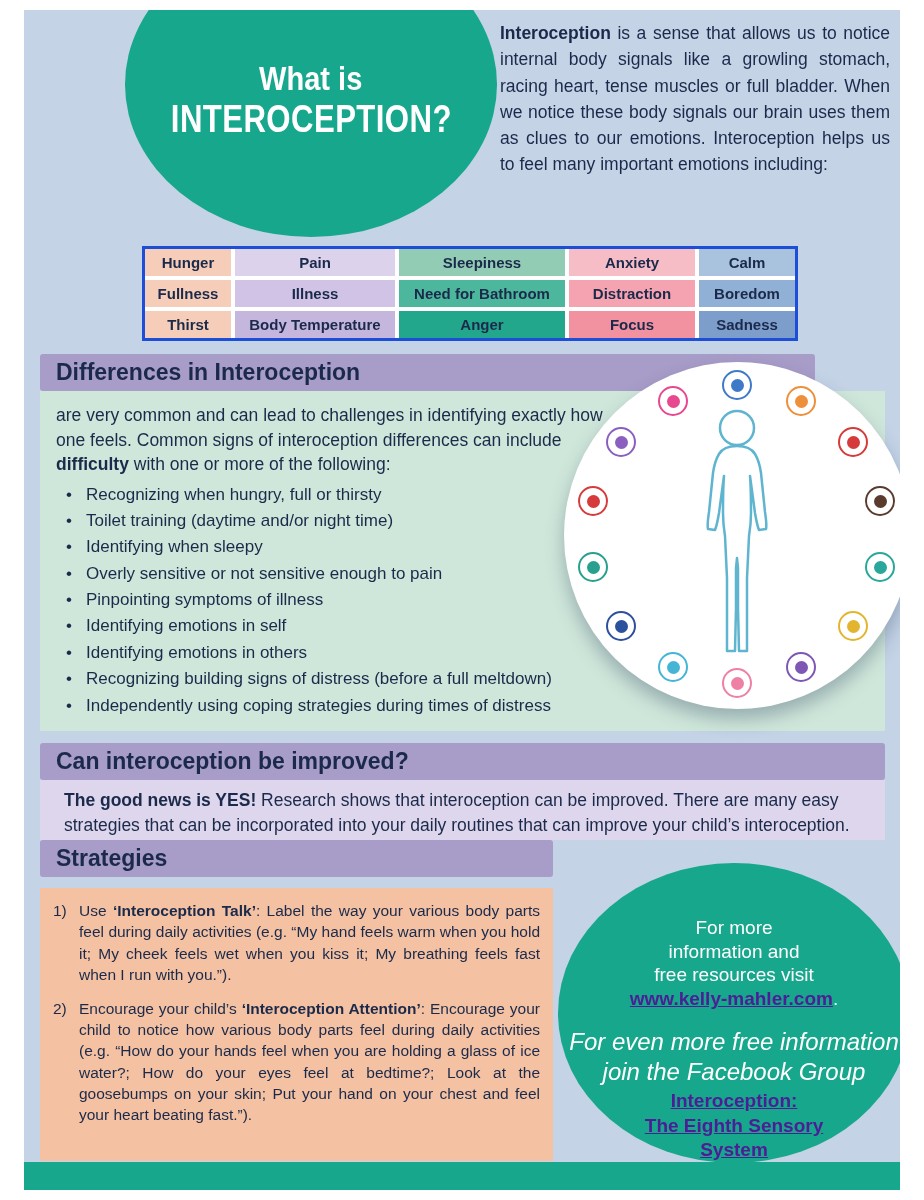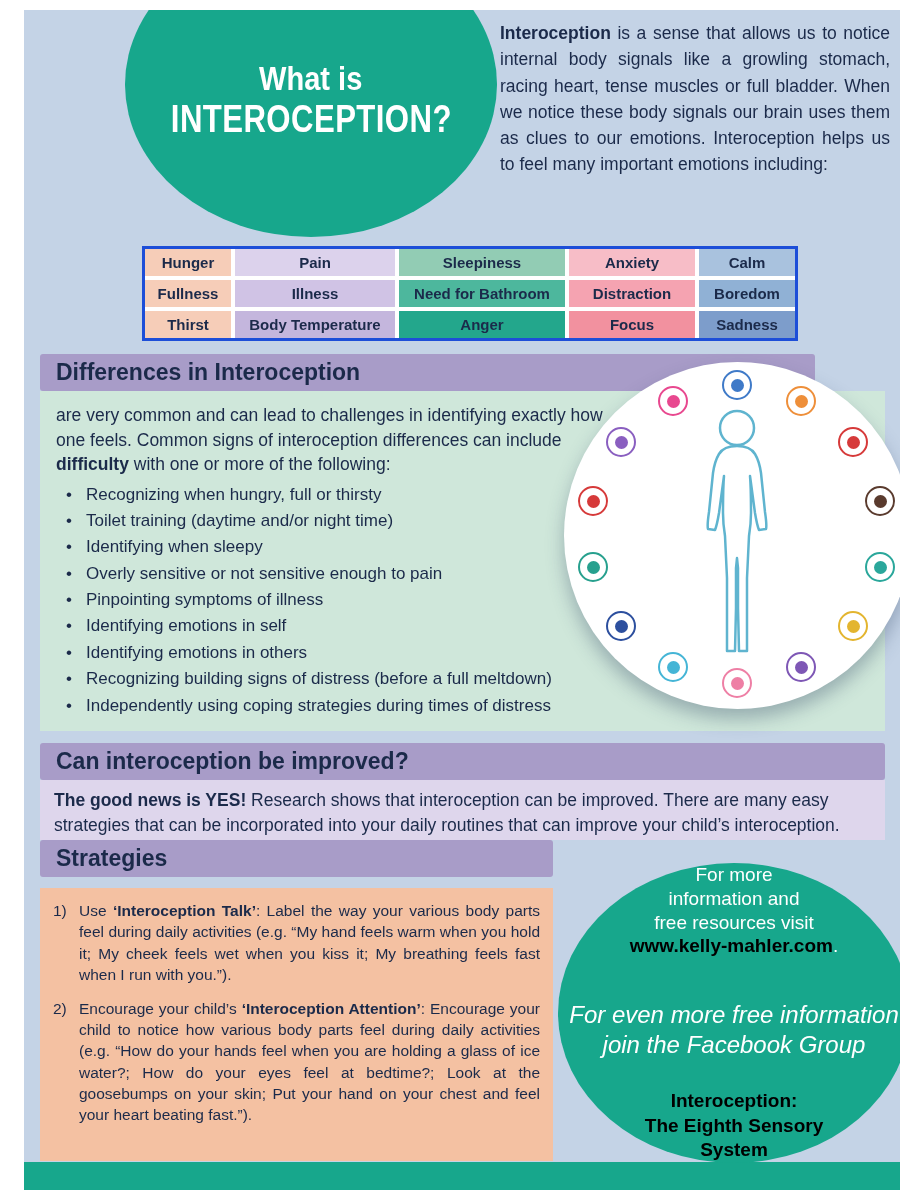--- a/index.html
+++ b/index.html
@@ -65,41 +65,41 @@
   }
   .organ i{display:block;width:13px;height:13px;border-radius:50%;background:#888;}
   .o1{left:158px;top:8px;}   .o2{left:222px;top:24px;}  .o3{left:274px;top:65px;}
   .o4{left:301px;top:124px;} .o5{left:301px;top:190px;} .o6{left:274px;top:249px;}
   .o7{left:222px;top:290px;} .o8{left:158px;top:306px;} .o9{left:94px;top:290px;}
   .o10{left:42px;top:249px;} .o11{left:14px;top:190px;} .o12{left:14px;top:124px;}
   .o13{left:42px;top:65px;}  .o14{left:94px;top:24px;}
   
   .improved-body{
     position:absolute;left:16px;top:770px;width:845px;height:60px;
-    background:#ded6ec;box-sizing:border-box;padding:8px 14px;
+    background:#ded6ec;box-sizing:border-box;padding:8px 24px;
   }
   .improved-body p{margin:0;font-size:17.5px;line-height:1.4;}
   
   .peach-box{
     position:absolute;left:16px;top:878px;width:513px;height:273px;
     background:#f4c1a2;box-sizing:border-box;padding:12px 13px;
   }
   .strategy{display:flex;margin-bottom:12px;}
   .snum{flex:0 0 26px;font-size:15.5px;line-height:1.38;}
   .stext{margin:0;flex:1;font-size:15.5px;line-height:1.38;text-align:justify;}
   
   .info-circle{
     position:absolute;left:534px;top:853px;width:352px;height:300px;
     background:#17a78c;border-radius:50%;z-index:2;color:#fff;
-    display:flex;flex-direction:column;align-items:center;justify-content:space-between;
+    display:flex;flex-direction:column;align-items:center;justify-content:flex-end;
     text-align:center;
   }
   .ic-p1{margin:0 0 16px 0;font-size:19px;line-height:1.25;}
   .ic-p2{margin:0;font-size:24px;line-height:1.25;font-style:italic;}
-  .ic-link{font-weight:bold;color:#000000;cursor:pointer;}
+  .ic-link{font-weight:bold;text-decoration:underline;color:#4c1d95;cursor:pointer;}
   .ic-link-block{margin:2px 0 0 0;font-size:19px;line-height:1.3;cursor:pointer;}
   
   .bottom-bar{position:absolute;left:0;bottom:0;width:100%;height:28px;background:#17a78c;}
 </style>
 </head>
 <body>
 
 <div class="panel">
 
   <div class="hero-ellipse">

